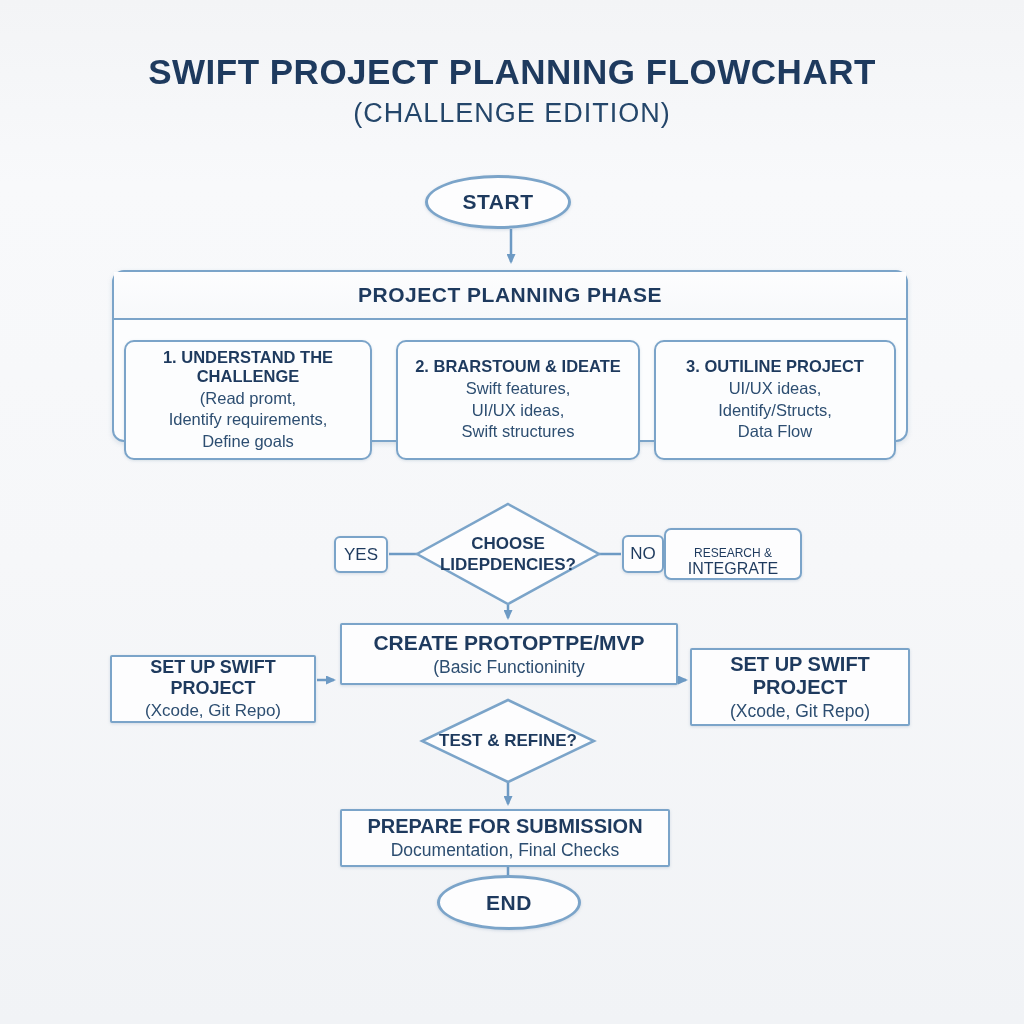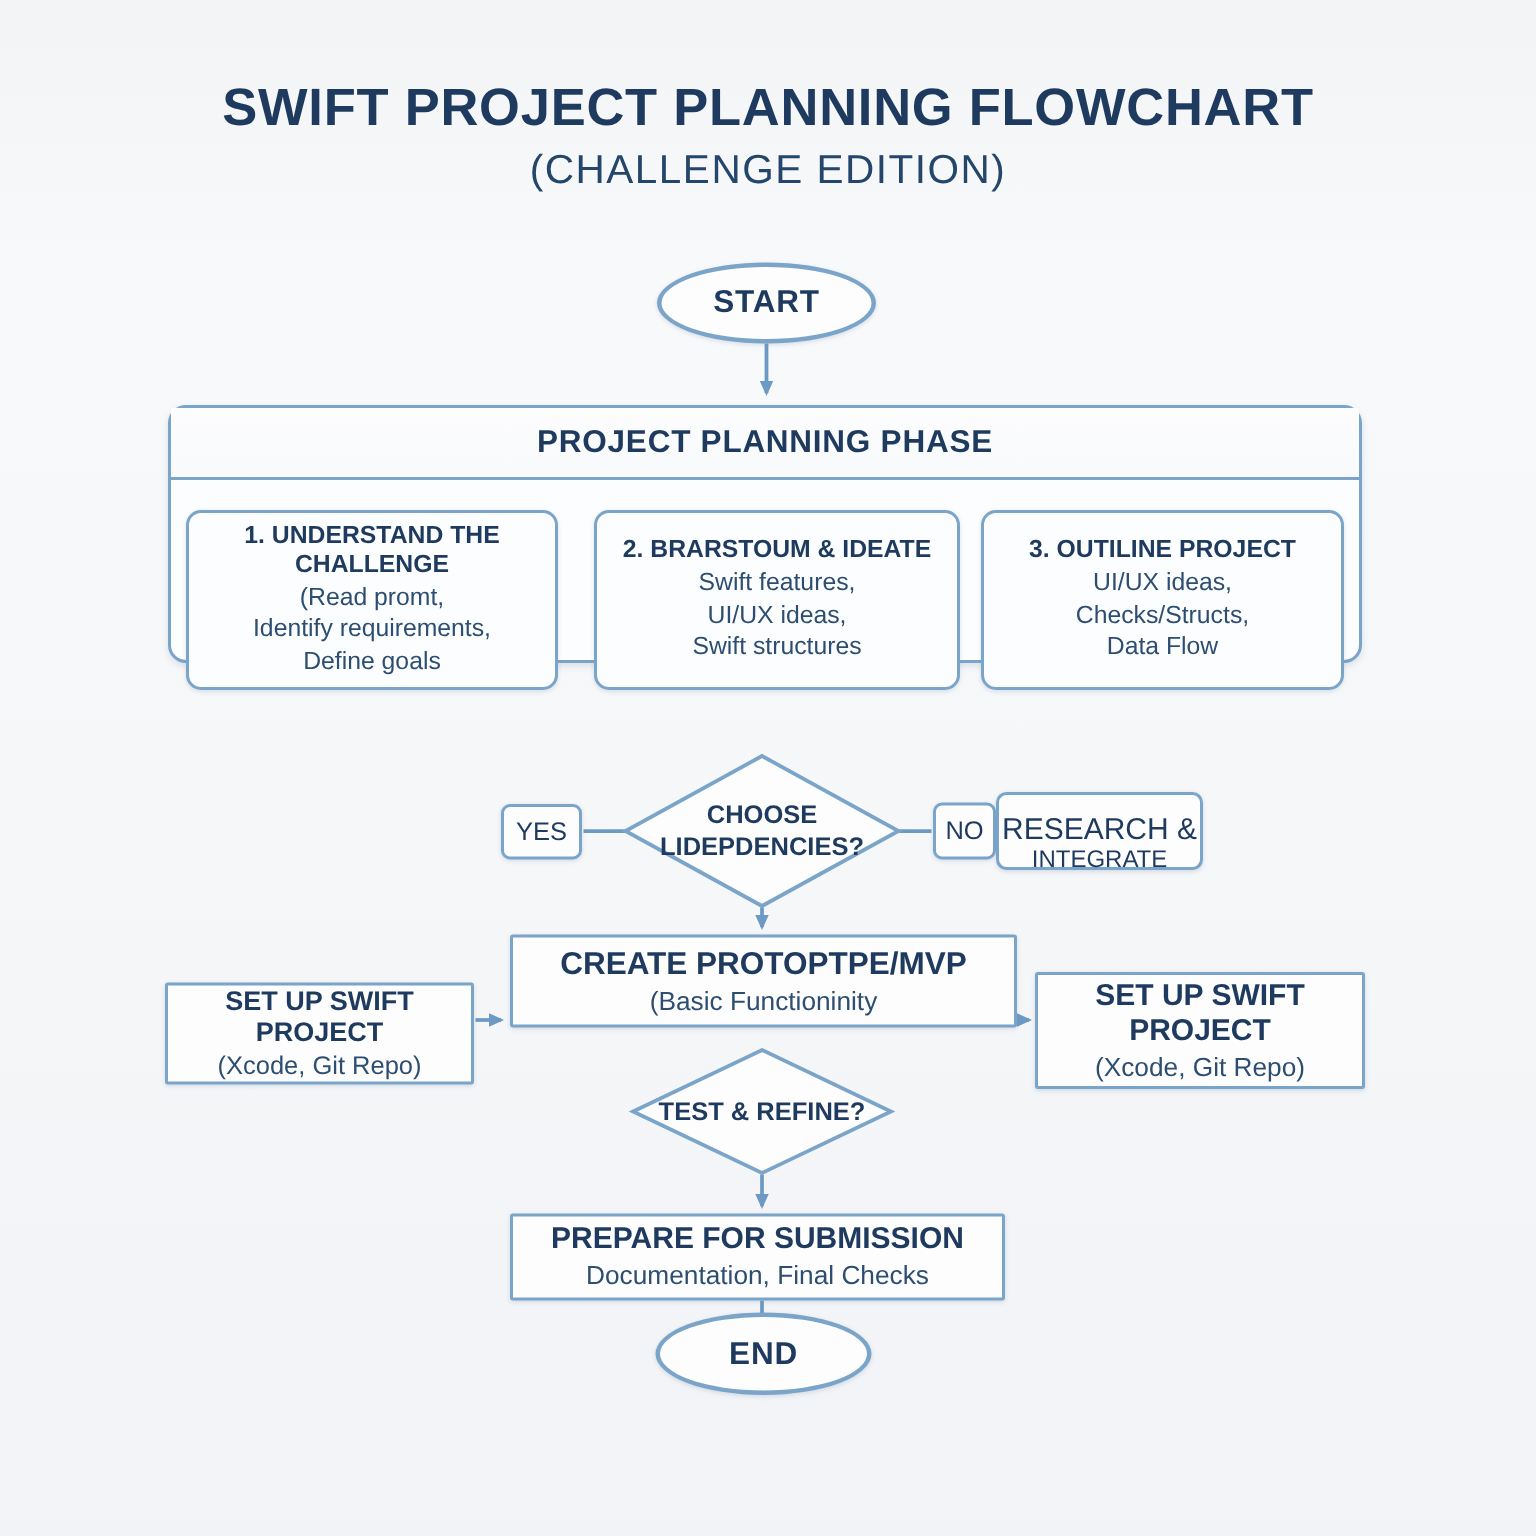--- a/index.html
+++ b/index.html
@@ -87,21 +87,21 @@
   <line x1="508" y1="783" x2="508" y2="804" stroke="#6d9ac4" stroke-width="2.5" marker-end="url(#arr)"></line>
 
   <line x1="508" y1="867" x2="508" y2="902" stroke="#6d9ac4" stroke-width="2.5"></line>
 </svg>
 
 <div class="abs title-wrap">
   <div class="title-main">SWIFT PROJECT PLANNING FLOWCHART</div>
   <div class="title-sub">(CHALLENGE EDITION)</div>
 </div>
 
-<div class="abs node oval" style="left:438px;top:175px;width:146px;height:54px;">
+<div class="abs node oval" style="left:425px;top:175px;width:146px;height:54px;">
   <div class="big">START</div>
 </div>
 
 <div class="abs container-box">
   <div class="container-header">PROJECT PLANNING PHASE</div>
 
   <div class="step-box" style="left:10px;width:248px;">
     <div class="step-title">1. UNDERSTAND THE CHALLENGE</div>
     <div class="step-line">(Read promt,</div>
     <div class="step-line">Identify requirements,</div>
@@ -111,40 +111,40 @@
   <div class="step-box" style="left:282px;width:244px;">
     <div class="step-title">2. BRARSTOUM &amp; IDEATE</div>
     <div class="step-line">Swift features,</div>
     <div class="step-line">UI/UX ideas,</div>
     <div class="step-line">Swift structures</div>
   </div>
 
   <div class="step-box" style="left:540px;width:242px;">
     <div class="step-title">3. OUTILINE PROJECT</div>
     <div class="step-line">UI/UX ideas,</div>
-    <div class="step-line">Checks/Structs,</div>
+    <div class="step-line">Identify/Structs,</div>
     <div class="step-line">Data Flow</div>
   </div>
 </div>
 
 <div class="diamond-label" style="left:508px;top:554px;">
   <div>CHOOSE</div>
   <div>LIDEPDENCIES?</div>
 </div>
 
 <div class="abs node" style="left:334px;top:536px;width:54px;height:37px;border-radius:6px;">
   <div class="small-label">YES</div>
 </div>
 
 <div class="abs node" style="left:622px;top:535px;width:42px;height:38px;border-radius:6px;">
   <div class="small-label">NO</div>
 </div>
 
 <div class="abs node" style="left:664px;top:528px;width:138px;height:52px;border-radius:7px;">
-  <div class="small-label" style="font-size:20px;margin-top:16px;">RESEARCH &amp;</div>
+  <div class="small-label" style="font-size:12px;margin-top:16px;">RESEARCH &amp;</div>
   <div class="small-label" style="font-size:16px;">INTEGRATE</div>
 </div>
 
 <div class="abs node" style="left:340px;top:623px;width:338px;height:62px;">
   <div class="node-title" style="font-size:21px;">CREATE PROTOPTPE/MVP</div>
   <div class="node-sub">(Basic Functioninity</div>
 </div>
 
 <div class="abs node" style="left:110px;top:655px;width:206px;height:68px;">
   <div class="node-title" style="font-size:18px;">SET UP SWIFT PROJECT</div>

